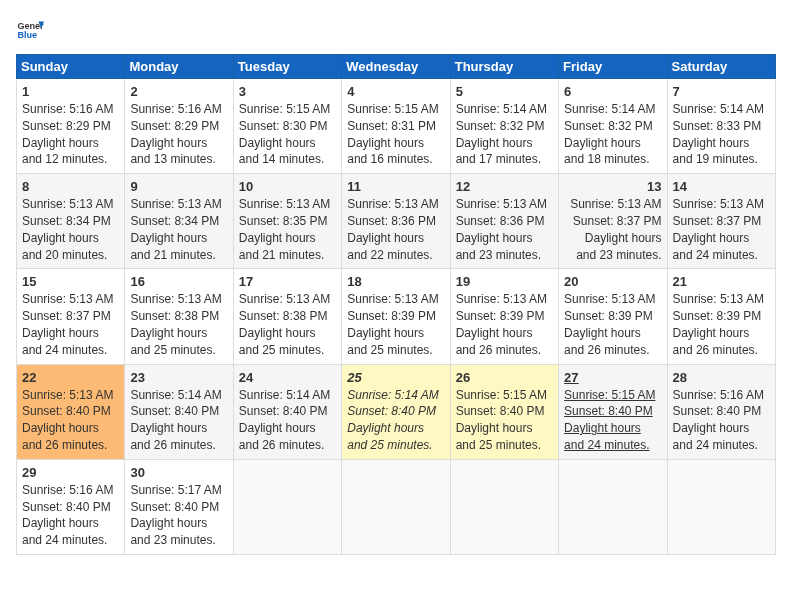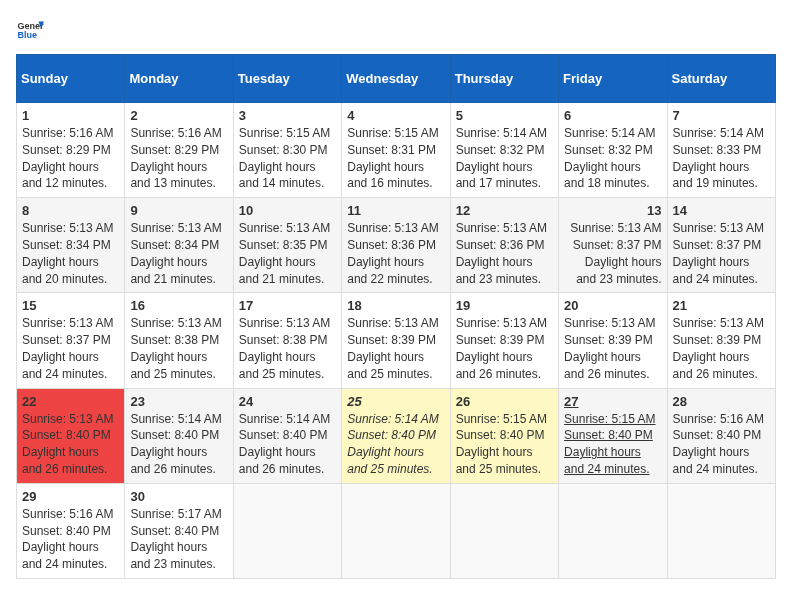--- a/index.html
+++ b/index.html
@@ -38,21 +38,21 @@
       color: #555;
     }
     .calendar {
       width: 100%;
       border-collapse: collapse;
       border: 1px solid #ccc;
     }
     .calendar th {
       background-color: #1565c0;
       color: #fff;
-      padding: 16px 4px;
+      padding: 4px 4px;
       font-size: 13px;
       font-weight: bold;
       text-align: left;
       border: 1px solid #1a5fa8;
     }
     .calendar td {
       vertical-align: top;
       padding: 5px 5px 5px 5px;
       border: 1px solid #ddd;
       font-size: 10px;
@@ -278,21 +278,21 @@
         <td>
       <span class="day-number">21</span>
       <div class="cell-text">
         Sunrise: 5:13 AM<br>
         Sunset: 8:39 PM<br>
         Daylight hours<br>and 26 minutes.
       </div>
     </td>
       </tr>
       <tr>
-        <td style="background: #ef4444;">
+        <td style="background: #fdba74;">
       <span class="day-number">22</span>
       <div class="cell-text">
         Sunrise: 5:13 AM<br>
         Sunset: 8:40 PM<br>
         Daylight hours<br>and 26 minutes.
       </div>
     </td>
         <td style="background: rgb(245, 245, 245);">
       <span class="day-number">23</span>
       <div class="cell-text">

